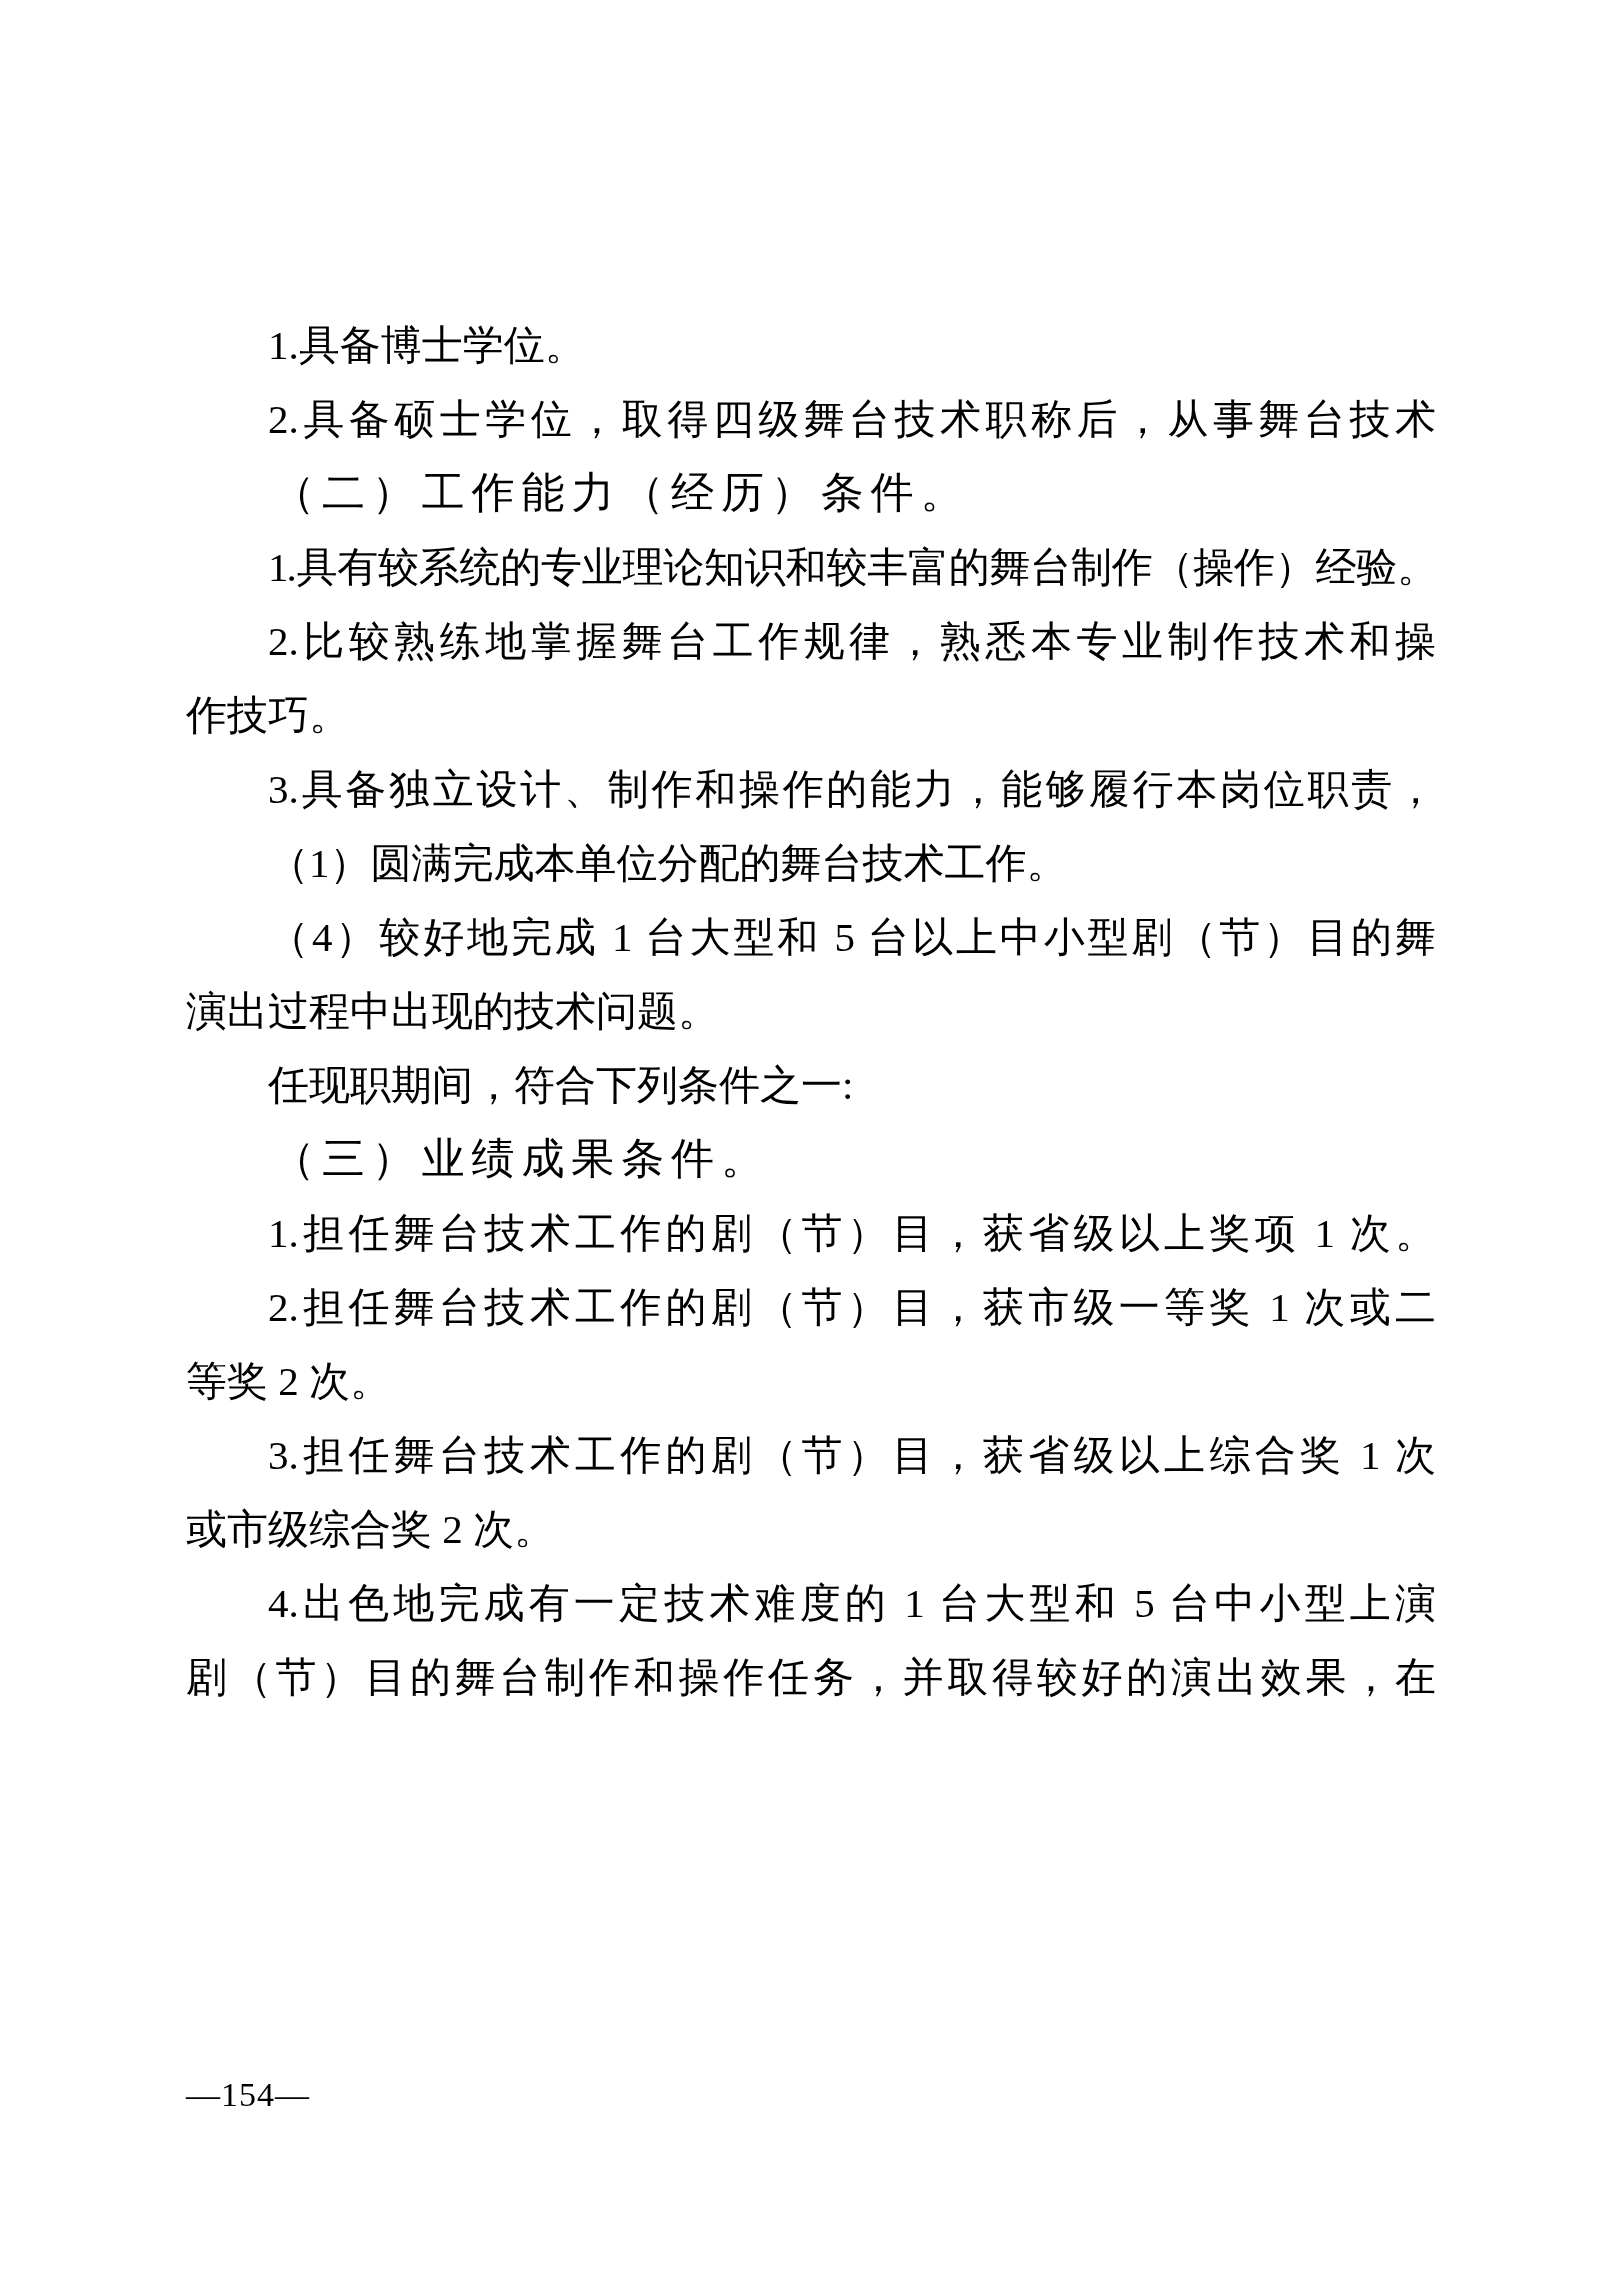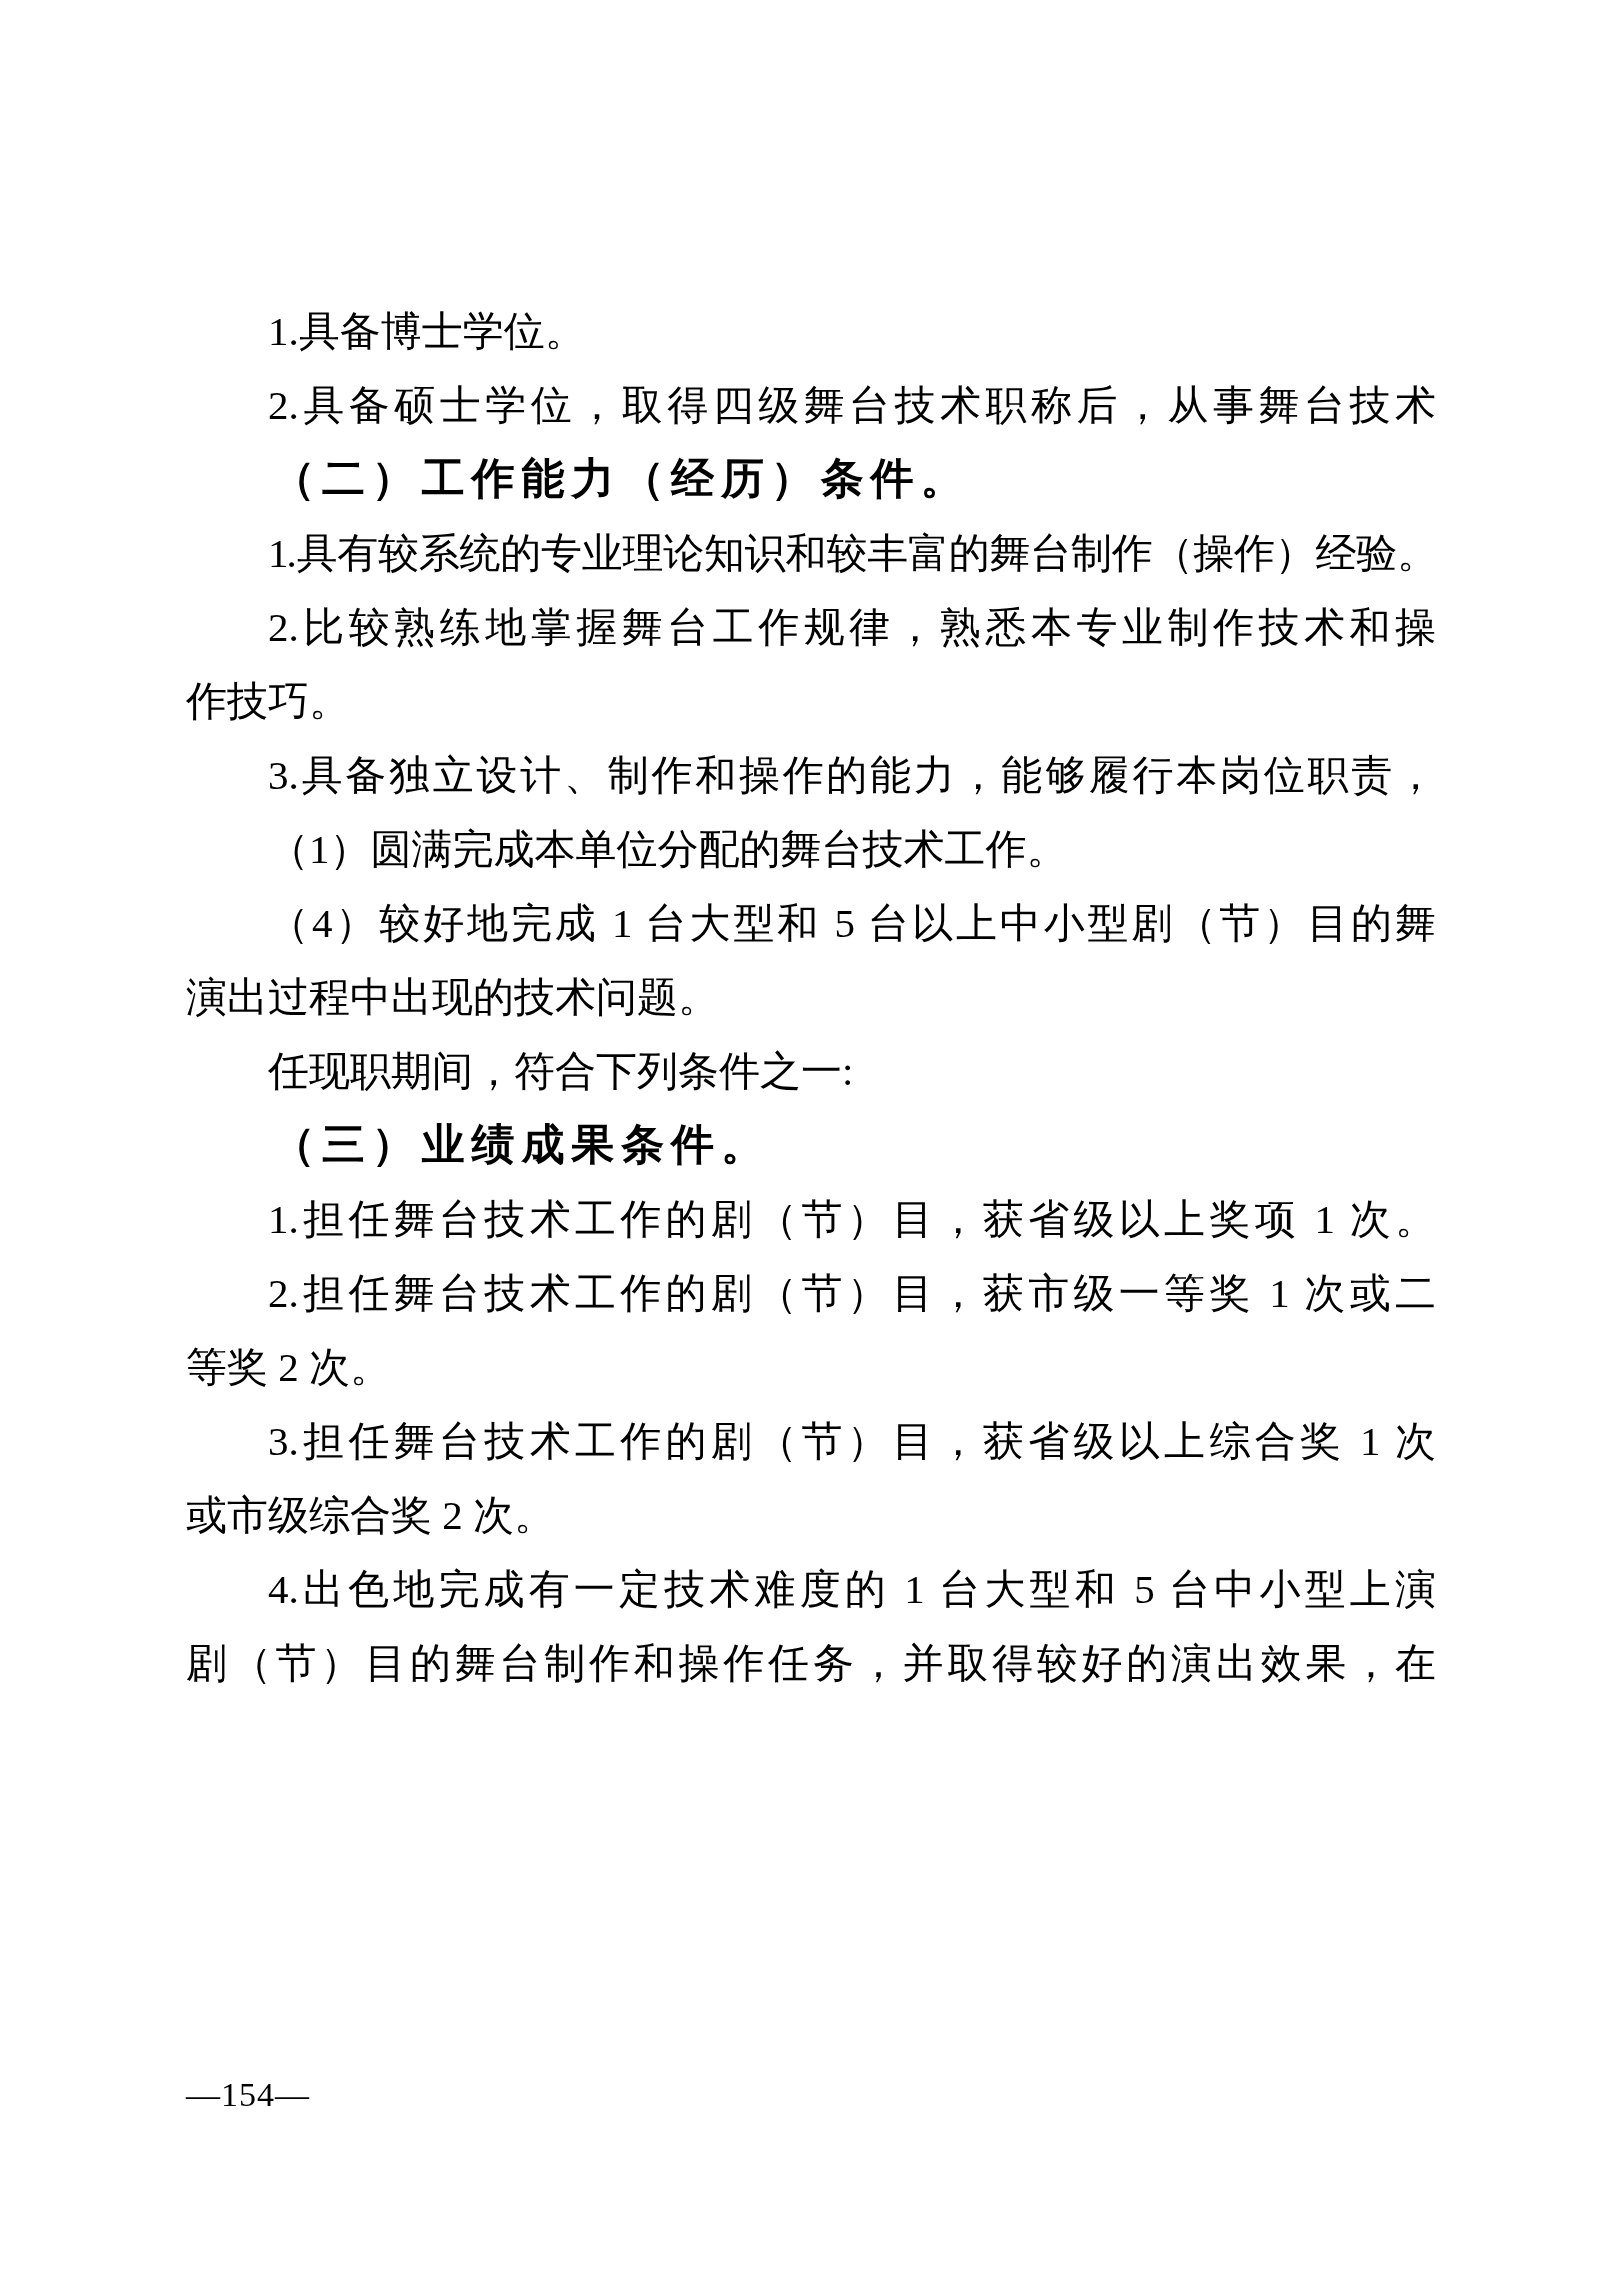--- a/index.html
+++ b/index.html
@@ -12,21 +12,21 @@
     width: 1620px;
     height: 2293px;
     background: #ffffff;
     color: #000000;
     font-family: "Liberation Serif", "DejaVu Serif", serif;
     overflow: hidden;
   }
   .content {
     position: absolute;
     left: 186px;
-    top: 294px;
+    top: 308px;
     width: 1250px;
   }
   .line {
     font-size: 41px;
     line-height: 74px;
     height: 74px;
     white-space: nowrap;
   }
   .line.indent {
     text-indent: 2em;
@@ -34,21 +34,21 @@
   .line.fill {
     white-space: normal;
     text-align: justify;
     text-align-last: justify;
     text-justify: inter-character;
   }
   .line.tight {
     letter-spacing: -2px;
   }
   .line.bold {
-    font-weight: bold;
+    font-weight: normal;
     font-size: 43px;
     letter-spacing: 0.16em;
   }
   .footer {
     position: absolute;
     left: 186px;
     top: 2070px;
     font-size: 34px;
     line-height: 49px;
     letter-spacing: 1px;

